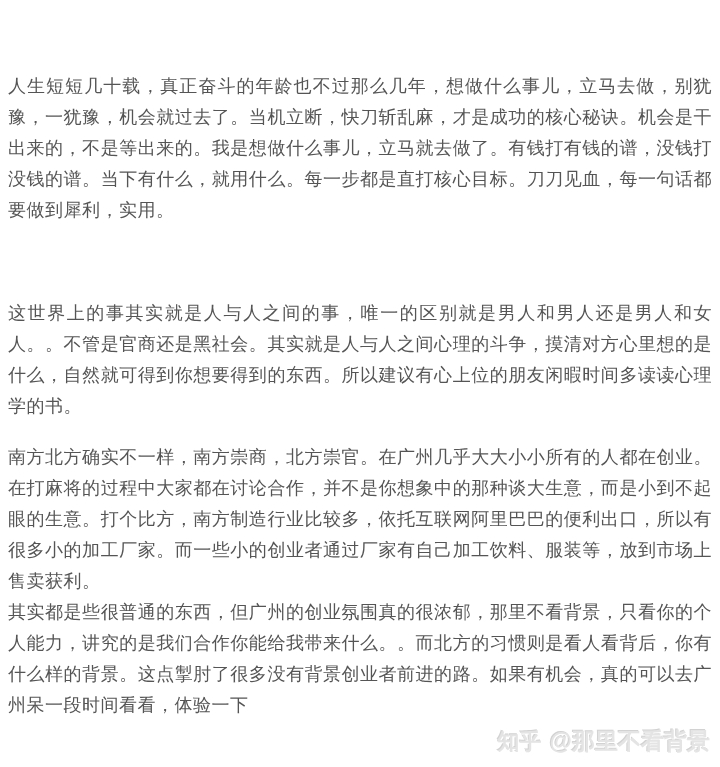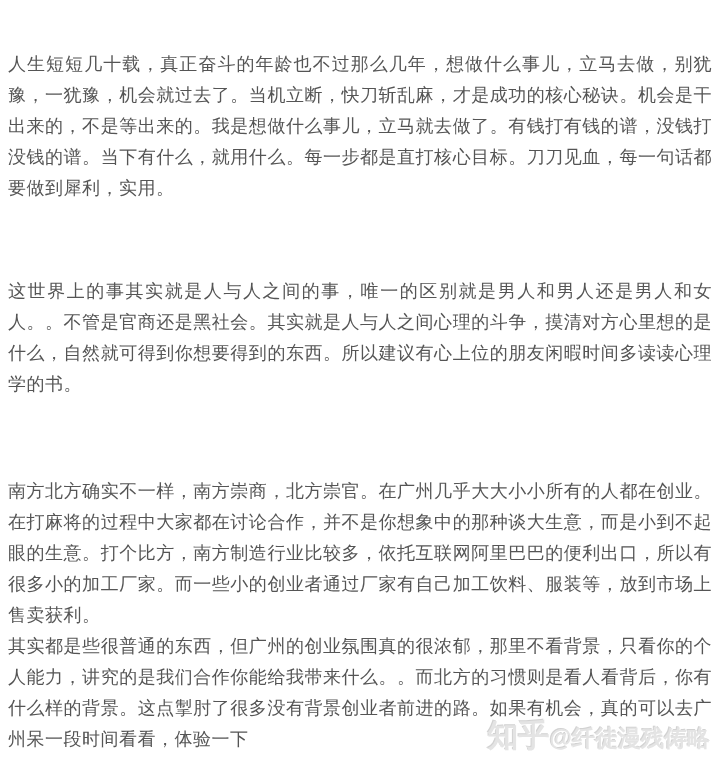--- a/index.html
+++ b/index.html
@@ -9,60 +9,60 @@
   }
   .page {
     position: relative;
     width: 720px;
     height: 767px;
     background: #ffffff;
     overflow: hidden;
     font-family: "Liberation Sans", "DejaVu Sans", sans-serif;
   }
   .article {
-    padding: 49px 8px 0 8px;
+    padding: 71px 8px 0 8px;
   }
   .article p {
     margin: 0;
     font-size: 18px;
     line-height: 31px;
     color: #555555;
     letter-spacing: 0.5px;
     text-align: justify;
     word-break: break-all;
   }
   .article p.p2 { margin-top: 72px; }
-  .article p.p3 { margin-top: 76px; }
+  .article p.p3 { margin-top: 20px; }
   .article p.p4 { }
   .watermark {
     position: absolute;
     right: 10px;
     bottom: 10px;
     white-space: nowrap;
     color: #e4e4e4;
     text-shadow: 1px 1px 0 #ffffff, -1px -1px 0 #d2d2d2;
     user-select: none;
   }
   .watermark .brand {
-    font-size: 31px;
+    font-size: 22px;
     font-weight: bold;
-    margin-right: 0;
+    margin-right: 8px;
   }
   .watermark .handle {
     font-size: 23px;
     font-weight: bold;
   }
 </style>
 </head>
 <body>
 
 <div class="page">
   <div class="article">
     <p class="p1">人生短短几十载，真正奋斗的年龄也不过那么几年，想做什么事儿，立马去做，别犹豫，一犹豫，机会就过去了。当机立断，快刀斩乱麻，才是成功的核心秘诀。机会是干出来的，不是等出来的。我是想做什么事儿，立马就去做了。有钱打有钱的谱，没钱打没钱的谱。当下有什么，就用什么。每一步都是直打核心目标。刀刀见血，每一句话都要做到犀利，实用。</p>
     <p class="p2">这世界上的事其实就是人与人之间的事，唯一的区别就是男人和男人还是男人和女人。。不管是官商还是黑社会。其实就是人与人之间心理的斗争，摸清对方心里想的是什么，自然就可得到你想要得到的东西。所以建议有心上位的朋友闲暇时间多读读心理学的书。</p>
     <p class="p3">南方北方确实不一样，南方崇商，北方崇官。在广州几乎大大小小所有的人都在创业。在打麻将的过程中大家都在讨论合作，并不是你想象中的那种谈大生意，而是小到不起眼的生意。打个比方，南方制造行业比较多，依托互联网阿里巴巴的便利出口，所以有很多小的加工厂家。而一些小的创业者通过厂家有自己加工饮料、服装等，放到市场上售卖获利。</p>
     <p class="p4">其实都是些很普通的东西，但广州的创业氛围真的很浓郁，那里不看背景，只看你的个人能力，讲究的是我们合作你能给我带来什么。。而北方的习惯则是看人看背后，你有什么样的背景。这点掣肘了很多没有背景创业者前进的路。如果有机会，真的可以去广州呆一段时间看看，体验一下</p>
   </div>
 
   <div class="watermark">
-    <span class="brand">知乎</span><span class="handle">@纤徒漫残俦略</span>
+    <span class="brand">知乎</span><span class="handle">@那里不看背景</span>
   </div>
 </div>
 
 </body></html>

